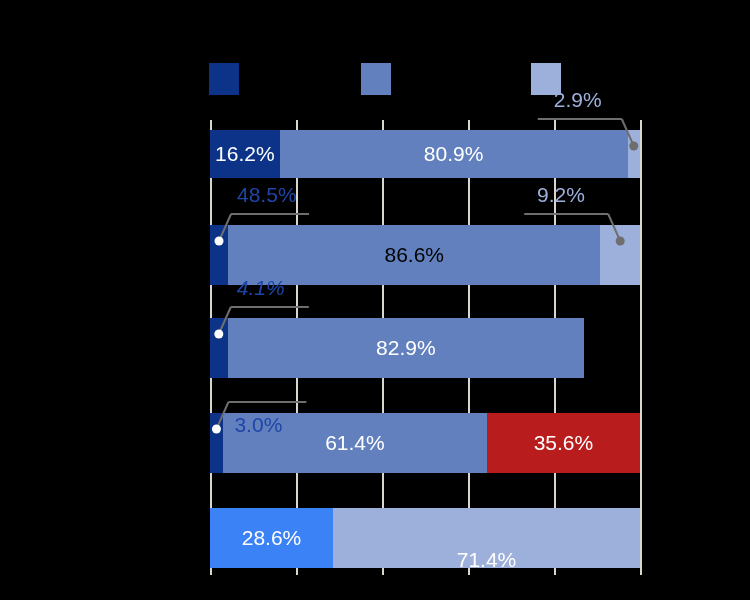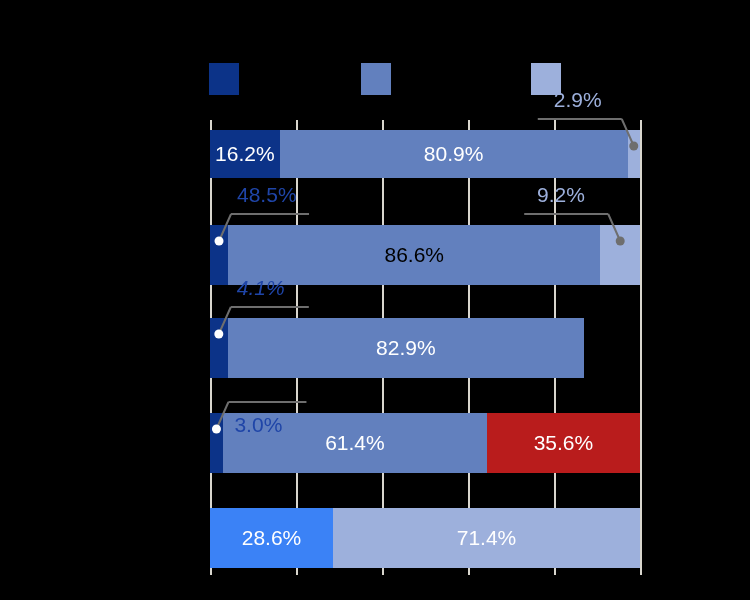--- a/index.html
+++ b/index.html
@@ -204,21 +204,21 @@
           </div>
           <div class="seg" style="left: 276.92px; width: 153.08px; background: #b91c1c;">
             <span class="seg-label" style="color: rgb(255, 255, 255);">35.6%</span>
           </div>
         </div>
         <div class="bar-row" style="top: 388px; width: 430px; height: 60px;">
           <div class="seg" style="left: 0px; width: 122.98px; background: #3b82f6;">
             <span class="seg-label" style="color: rgb(255, 255, 255);">28.6%</span>
           </div>
           <div class="seg" style="left: 122.98px; width: 307.02px; background: rgb(157, 176, 220);">
-            <span class="seg-label" style="color: rgb(255, 255, 255);">71.4%</span>
+            <span class="seg-label" style="color: rgb(255, 255, 255); margin-top: 22px;">71.4%</span>
           </div>
         </div>
       </div>
     <div id="callouts-layer">
         <div class="callout" style="left: 0px; top: 0px;">
           <svg class="callout-svg" width="470" height="455" style="left: 0px; top: 0px;">
             <path d="M 327.76500000000004 -1 L 411.76500000000004 -1 M 411.76500000000004 -1 L 423.76500000000004 26" stroke="#6e6e6e" stroke-width="2" fill="none"></path>
             <circle cx="423.76500000000004" cy="26" r="4.5" fill="#6e6e6e"></circle>
           </svg>
           <span class="callout-text right" style="top: -32px; left: 343.765px;">2.9%</span>

